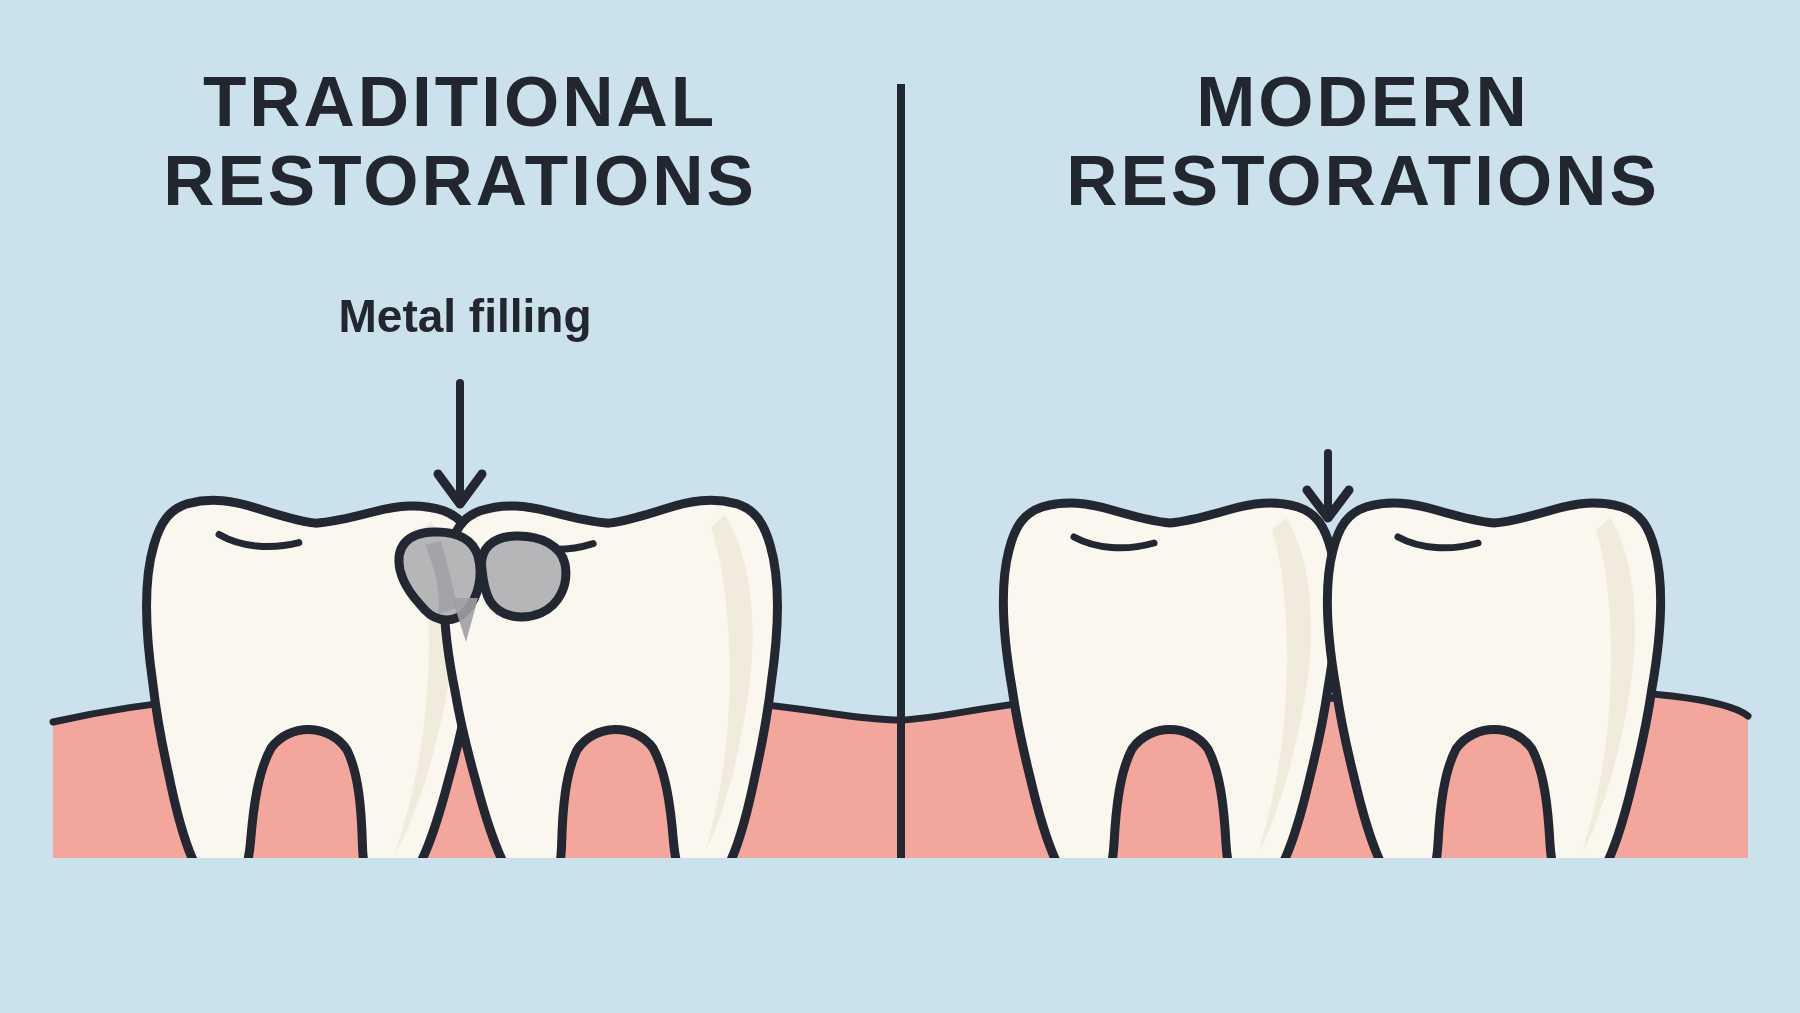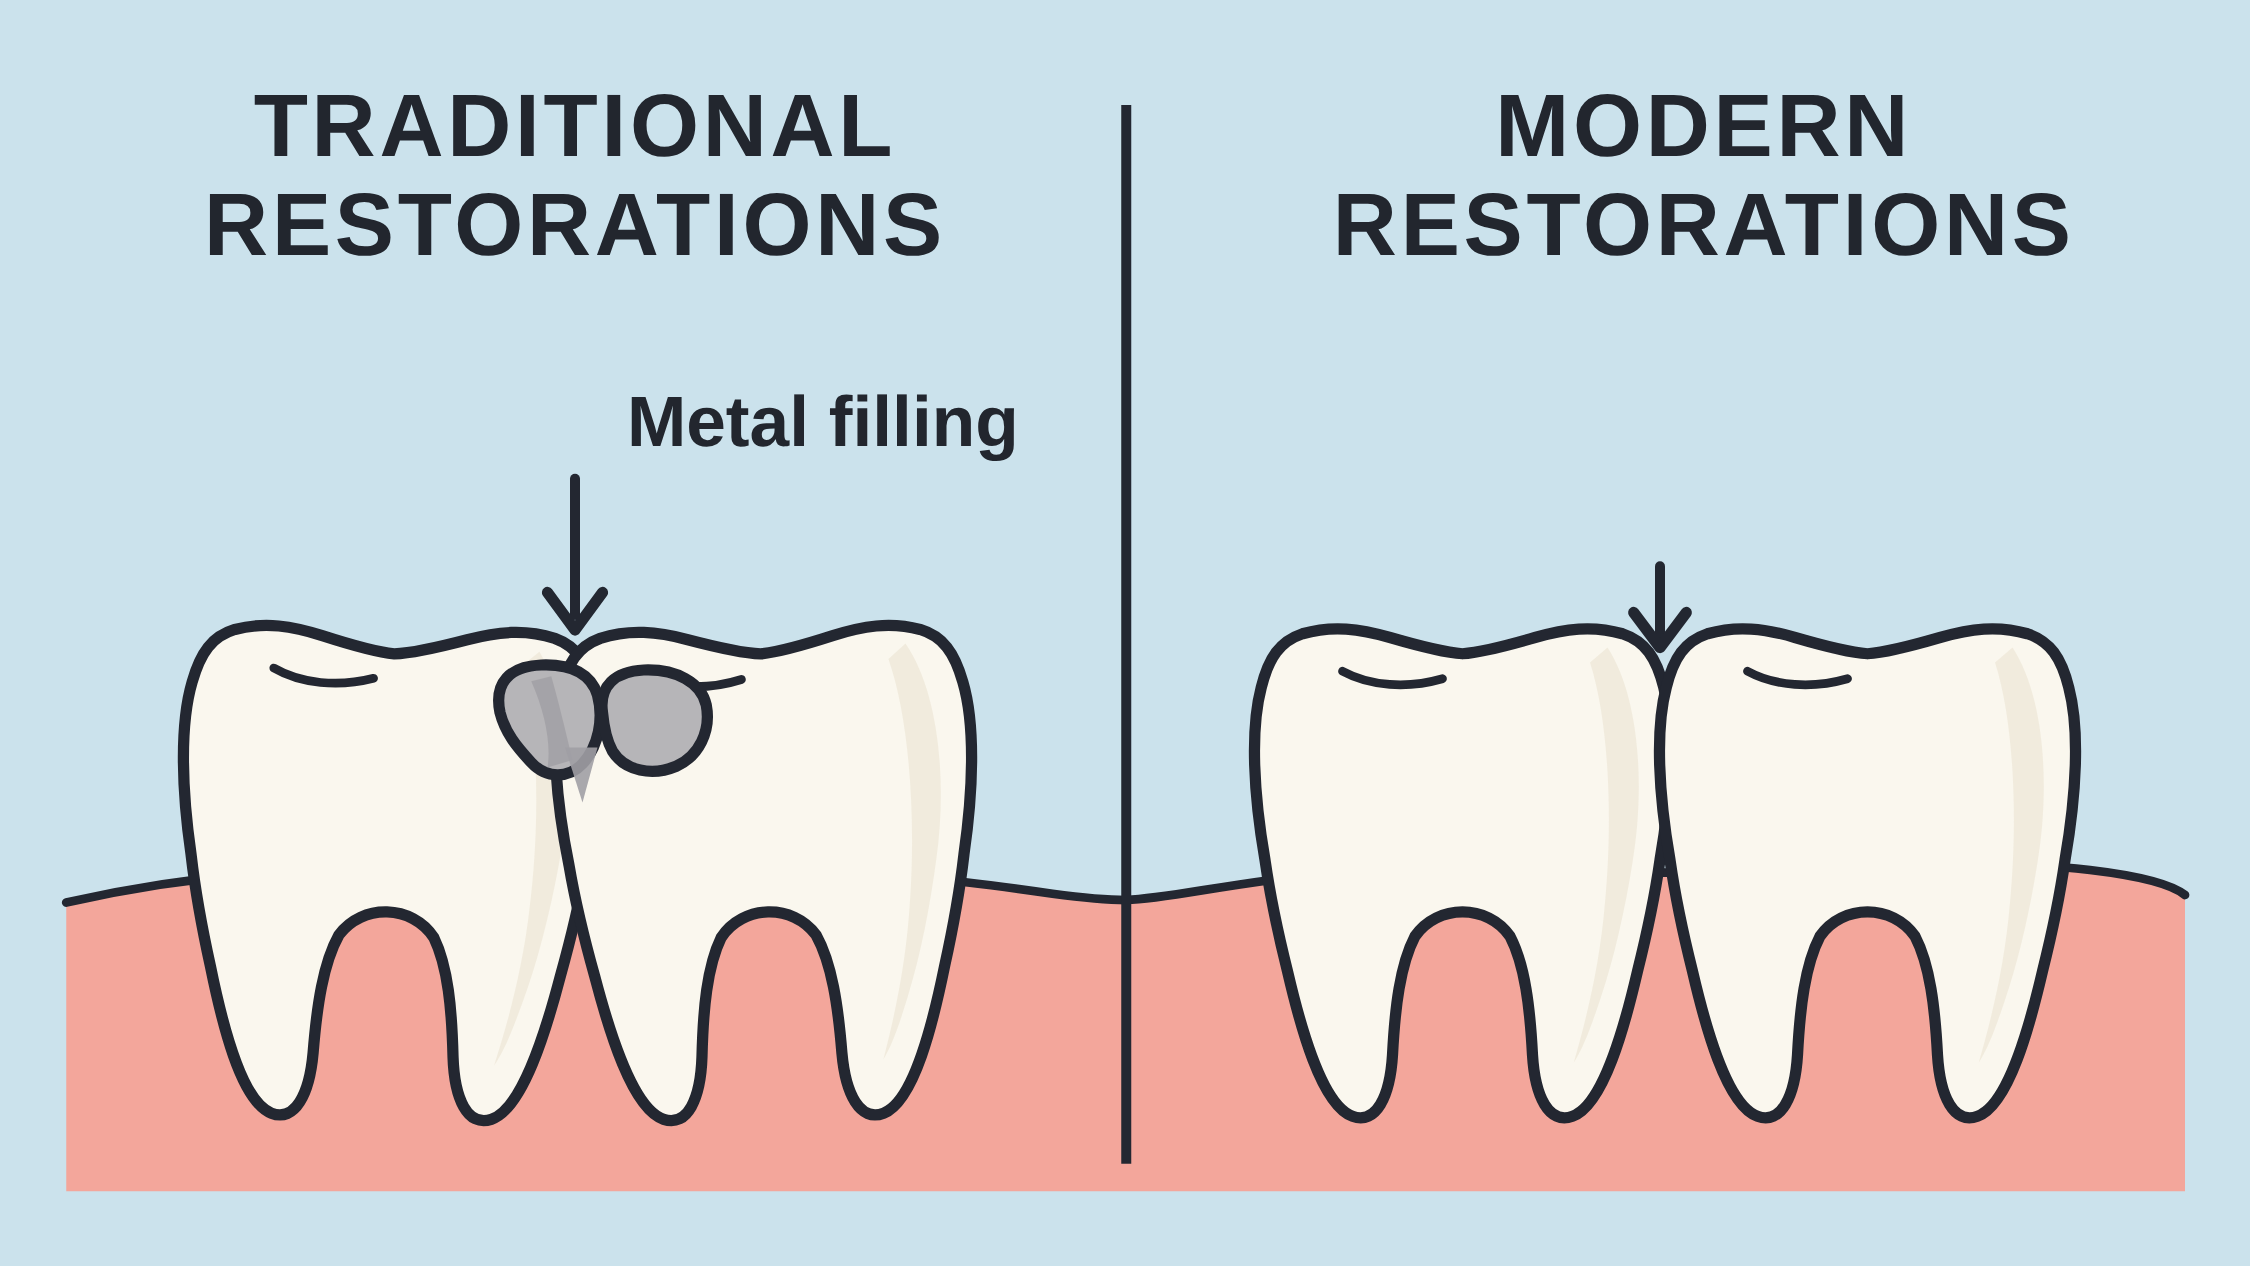--- a/index.html
+++ b/index.html
@@ -1,31 +1,31 @@
 <!DOCTYPE html>
 <html><head>
 <meta charset="utf-8">
 <style>
   html,body{margin:0;padding:0;background:#cbe2ec;}
   .stage{
-    position:relative;width:1800px;height:1013px;overflow:hidden;
+    position:relative;width:1800px;height:858px;overflow:hidden;
     background:#cbe2ec;
     font-family:"Liberation Sans", sans-serif;
   }
   .art{position:absolute;left:0;top:0;width:1800px;height:1013px;}
   .heading{
     position:absolute;top:62px;text-align:center;color:#22262e;
     font-size:71px;font-weight:800;line-height:79px;letter-spacing:3px;
     white-space:nowrap;
   }
   .heading.left{left:0;width:920px;}
   .heading.right{left:886px;width:954px;}
   .annotation{
-    position:absolute;top:296px;text-align:right;color:#22262e;
-    font-size:57px;font-weight:700;line-height:84px;white-space:nowrap;
+    position:absolute;top:274px;text-align:center;color:#22262e;
+    font-size:46px;font-weight:700;line-height:84px;white-space:nowrap;
   }
   .annotation.left{left:115px;width:700px;}
   .annotation.right{left:981px;width:700px;}
 </style>
 </head>
 <body>
 
 <div class="stage">
 
   <svg class="art" viewBox="0 0 1800 1013" xmlns="http://www.w3.org/2000/svg">

